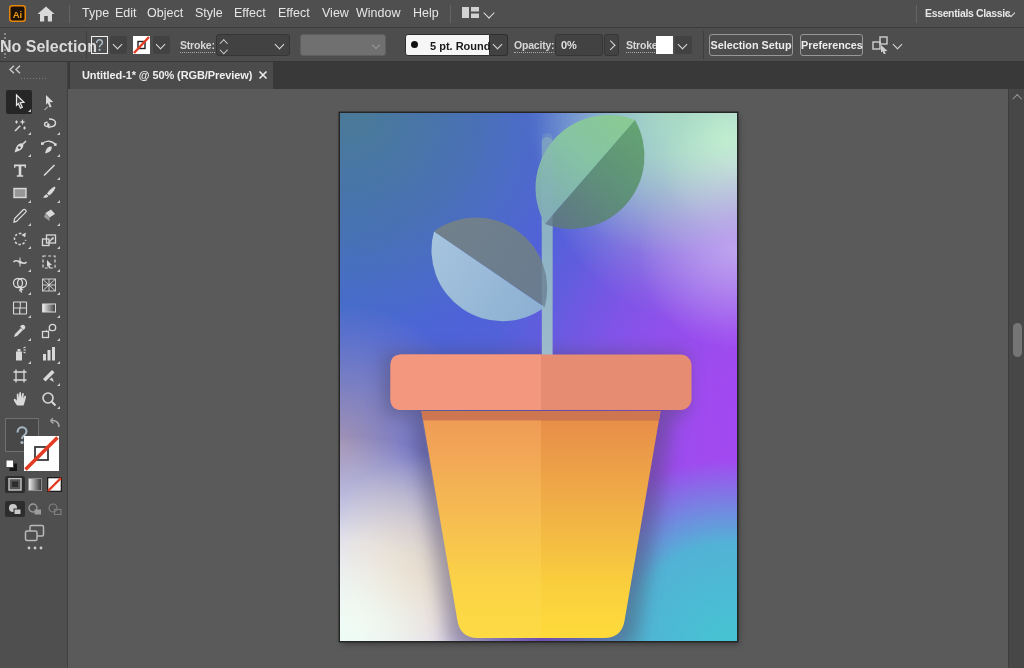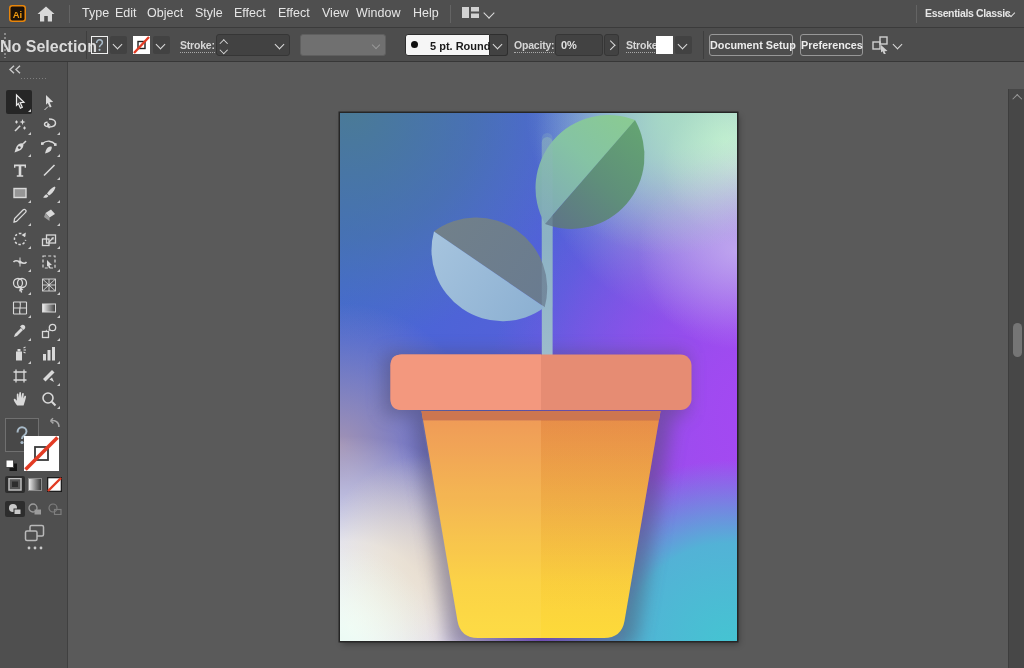--- a/index.html
+++ b/index.html
@@ -102,21 +102,21 @@
   <span class="lbl lblu" style="left:514px">Opacity:</span>
   <div class="dfield" style="left:555px;width:48px"></div>
   <span class="abs" style="left:561px;top:11px;color:#e0e0e0;font-size:11px;font-weight:bold">0%</span>
   <div class="dfield" style="left:604px;width:15px"></div>
   <div class="chev" style="left:607px;top:14px;width:5.5px;height:5.5px;transform:rotate(-45deg)"></div>
   <span class="lbl lblu" style="left:626px">Stroke:</span>
   <div class="abs" style="left:656px;top:8px;width:17px;height:18px;background:#fff"></div>
   <div class="chevbox" style="left:675px"></div>
       <div class="chev" style="left:679px;top:13px;width:6px;height:6px"></div>
   <div class="vsep" style="left:703px;top:3px;height:28px"></div>
-  <div class="btn" style="left:709px;width:84px">Document Setup</div>
+  <div class="btn" style="left:709px;width:84px">Selection Setup</div>
   <div class="btn" style="left:800px;width:63px">Preferences</div>
   <svg class="abs" style="left:872px;top:8px" width="18" height="18" viewBox="0 0 18 18">
     <rect x="8" y="1" width="7" height="7" fill="none" stroke="#cfcfcf" stroke-width="1.4"></rect>
     <rect x="1" y="6" width="7" height="7" fill="none" stroke="#cfcfcf" stroke-width="1.4"></rect>
     <path d="M9 9 L15.5 15 L12.5 15.2 L13.8 18 L11.8 18 L10.5 15.2 L9 16.6 Z" fill="#cfcfcf"></path>
   </svg>
   <div class="chev" style="left:894px;top:13px;width:6px;height:6px"></div>
 </div>
 
 <div id="toolbar" class="abs">
@@ -353,20 +353,27 @@
         <rect x="6" y="1.5" width="13.5" height="10.5" rx="1.5" fill="none" stroke="#b9b9b9" stroke-width="1.5"></rect>
         <rect x="1.5" y="7" width="11.5" height="9.5" rx="1.5" fill="#4f4f4f" stroke="#b9b9b9" stroke-width="1.5"></rect>
       </svg>
   <svg class="abs" style="left:27px;top:484px" width="16" height="4">
         <circle cx="2" cy="2" r="1.4" fill="#c9c9c9"></circle>
         <circle cx="8" cy="2" r="1.4" fill="#c9c9c9"></circle>
         <circle cx="14" cy="2" r="1.4" fill="#c9c9c9"></circle>
       </svg>
 </div>
 
+<div id="tabbar" class="abs">
+  <div id="tab"><span style="margin-left:12px">Untitled-1* @ 50% (RGB/Preview)</span>
+    <svg class="abs" style="left:188px;top:8px" width="10" height="10" viewBox="0 0 10 10">
+          <path d="M1.5 1.5 L8.5 8.5 M8.5 1.5 L1.5 8.5" stroke="#e8e8e8" stroke-width="1.7"></path>
+        </svg>
+  </div>
+</div>
 
 <div id="canvas" class="abs">
   <div id="artboard">
     <svg width="397" height="528" viewBox="0 0 397 528">
       <defs>
         <linearGradient id="bgbase" gradientUnits="userSpaceOnUse" x1="0" y1="120" x2="400" y2="330">
           <stop offset="0" stop-color="#4269d2"></stop>
               <stop offset="0.5" stop-color="#5560da"></stop>
               <stop offset="1" stop-color="#9f4ee9"></stop>
         </linearGradient>

